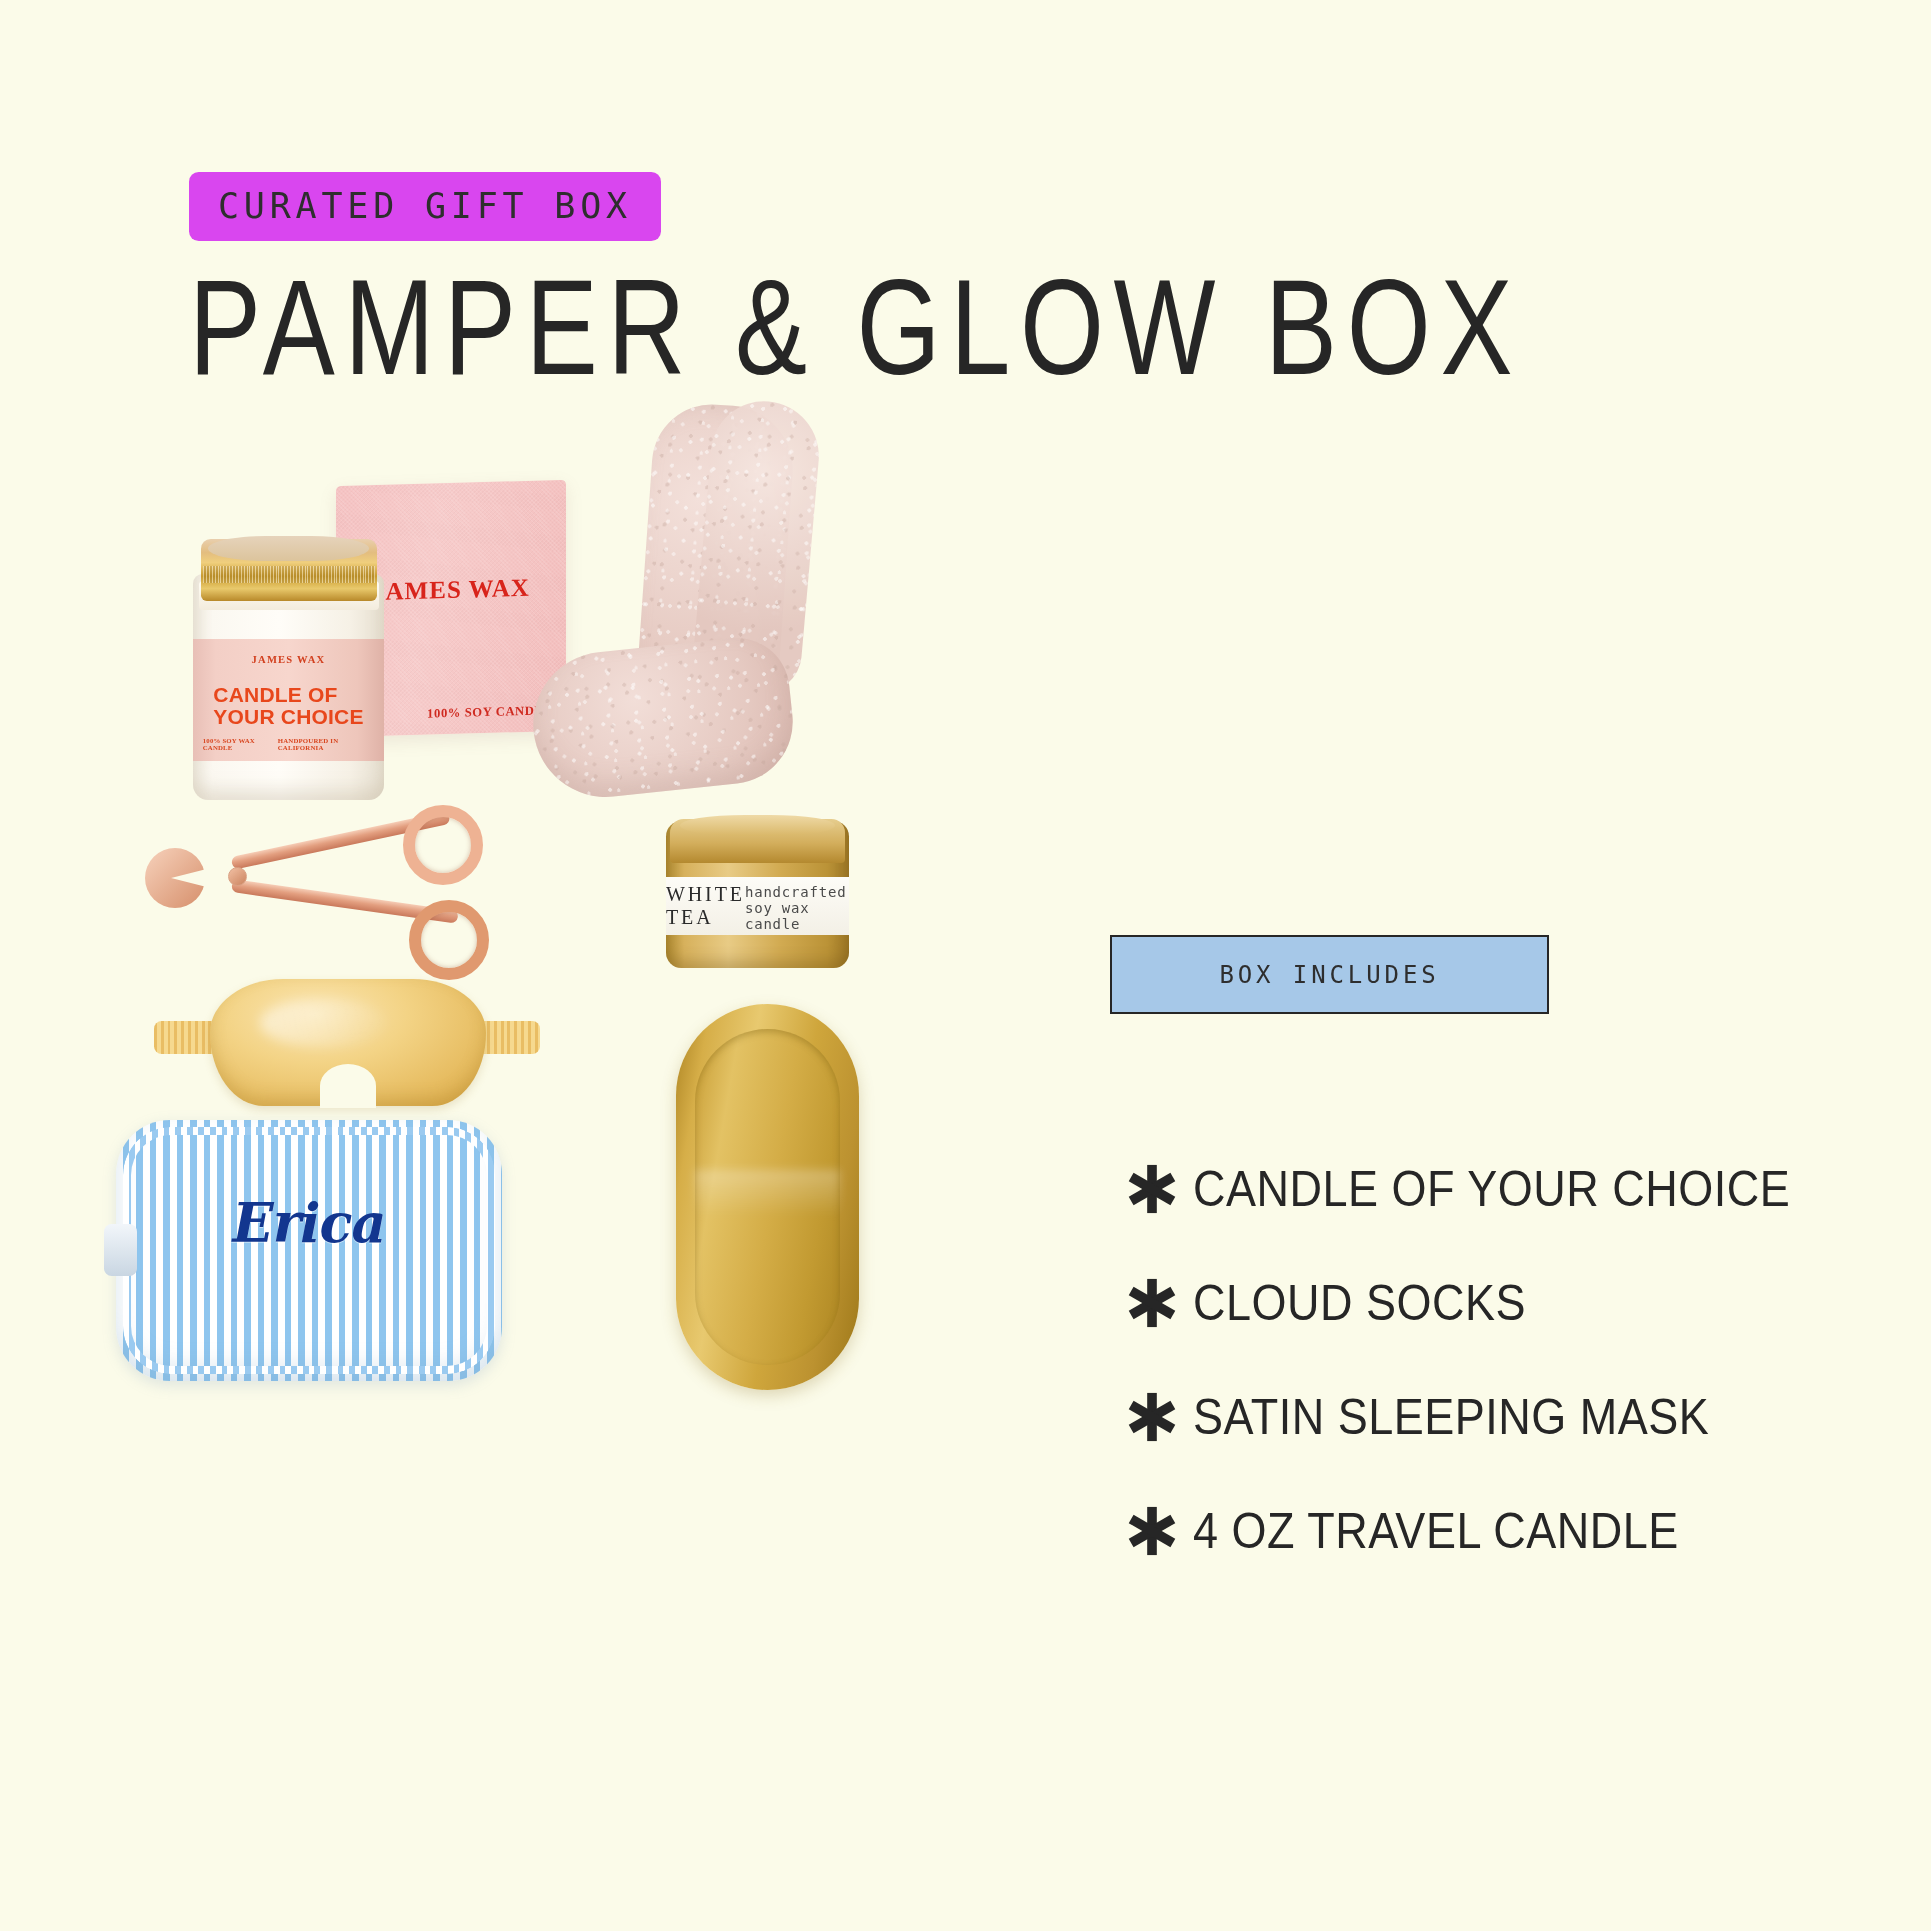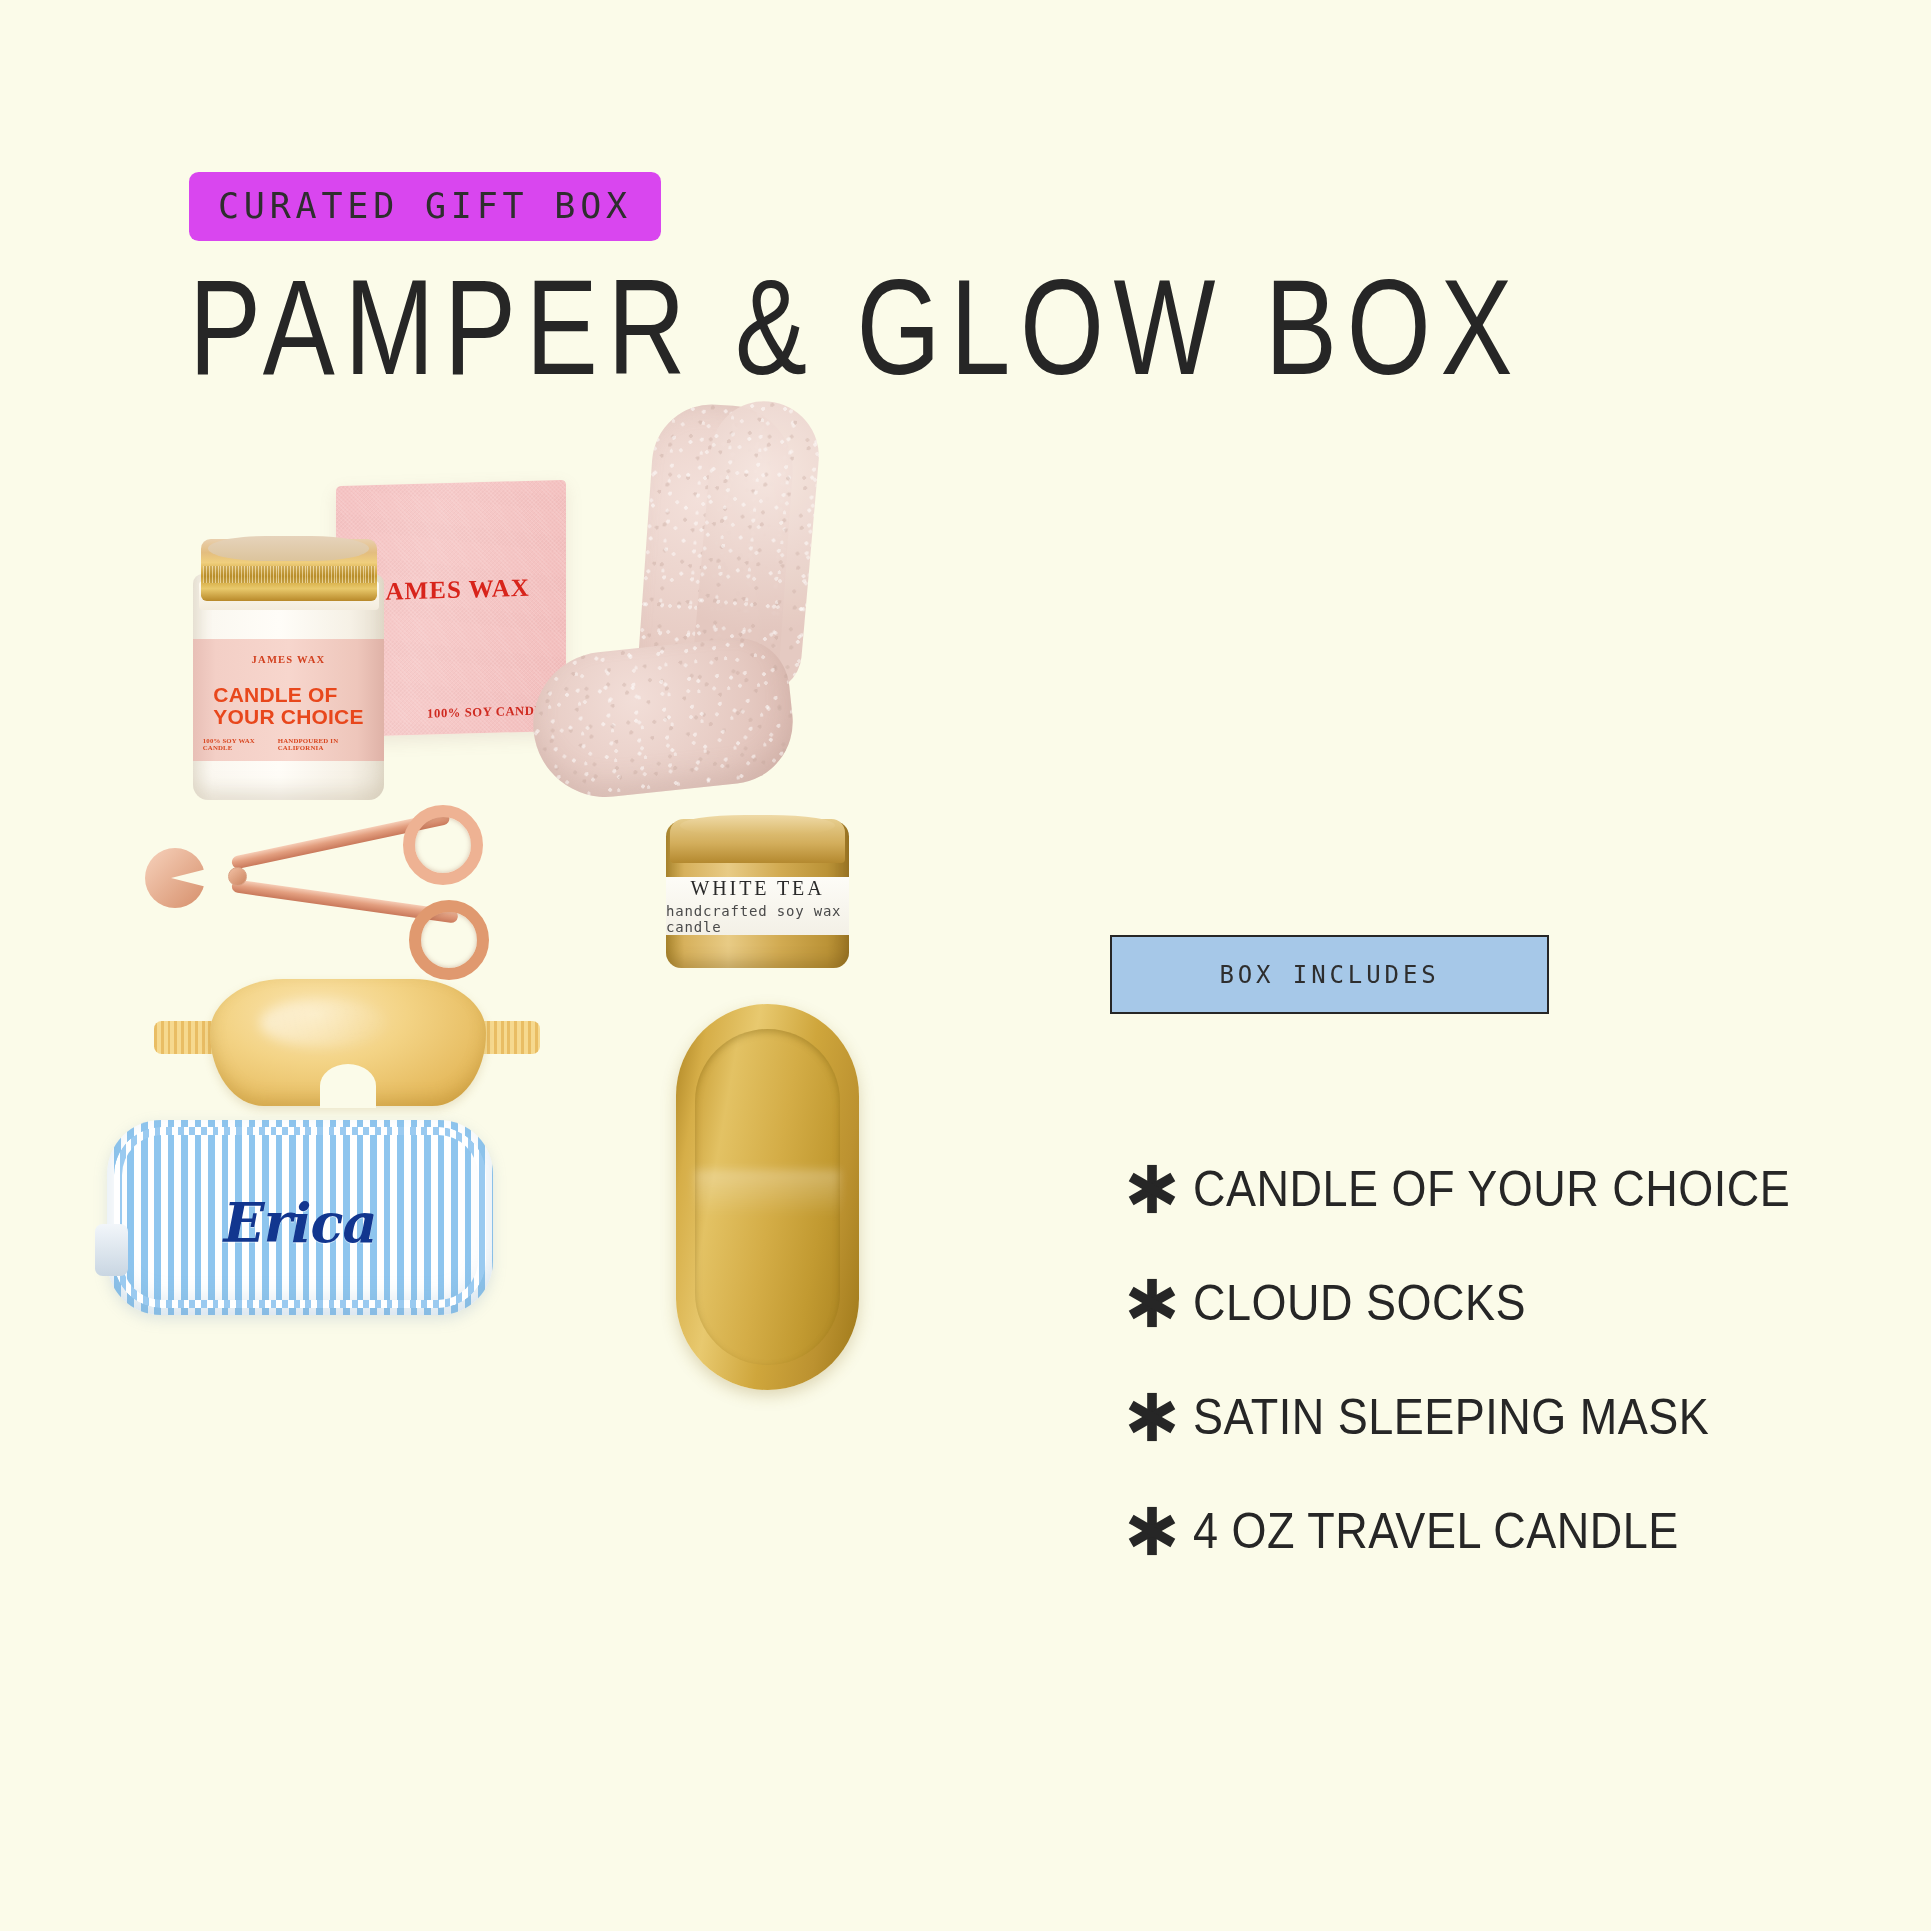--- a/index.html
+++ b/index.html
@@ -198,21 +198,21 @@
     position:absolute;left:3.9px;top:-1.9px;right:3.9px;height:44px;border-radius:13.5px 13.5px 3.9px 3.9px;
     background:linear-gradient(180deg,#e6cd8e,#d3ae5c 55%,#b4892f);
   }
   .tin-lid:before{
     content:"";position:absolute;left:9.7px;top:-3.9px;right:9.7px;height:21px;
     border-radius:50%/60%;background:linear-gradient(180deg,#efdaa7,#d9b768);
   }
   .tin-label{
     position:absolute;left:0;right:0;top:56px;height:58px;
     background:linear-gradient(180deg,#fdfcf7,#f3f0e6);
-    display:flex;flex-direction:column;align-items:center;justify-content:center;
+    display:flex;flex-direction:row;align-items:center;justify-content:center;
   }
   .tin-name{
     font-family:"Liberation Serif",serif;font-size:20px;letter-spacing:2.9px;color:#2a2a2a;
   }
   .tin-sub{
     margin-top:3.9px;font-family:"DejaVu Sans Mono",monospace;
     font-size:14px;letter-spacing:0.8px;color:#4a4a4a;
   }
 
   
@@ -252,21 +252,21 @@
     background:linear-gradient(100deg,#c79c33 0%,#e3c264 22%,#d4ad47 52%,#c29a31 78%,#ad8622 100%);
     box-shadow:inset 0 2.9px 7.7px rgba(110,82,10,.35);
   }
   .tray-sheen{
     position:absolute;left:0;right:0;top:42%;height:46px;
     background:linear-gradient(180deg,rgba(255,255,255,.28),rgba(255,255,255,0));
     filter:blur(4.8px);
   }
 
   
-  .bag{position:absolute;left:107px;top:618px;width:386px;height:195px;}
+  .bag{position:absolute;left:116px;top:618px;width:386px;height:261px;}
   .bag-body{
     position:absolute;inset:0;border-radius:54px;
     background:
       repeating-linear-gradient(90deg,#ffffff 0 6.8px,#8ec5ee 6.8px 13.5px);
     box-shadow:inset 0 -13.5px 25px rgba(120,160,195,.28),0 4.8px 13.5px rgba(130,160,190,.22);
   }
   .bag-piping{
     position:absolute;inset:6.8px;border-radius:48px;
     border:8.7px solid transparent;
     background:repeating-linear-gradient(90deg,#ffffff 0 5.8px,#9acaf0 5.8px 11.6px) border-box;

